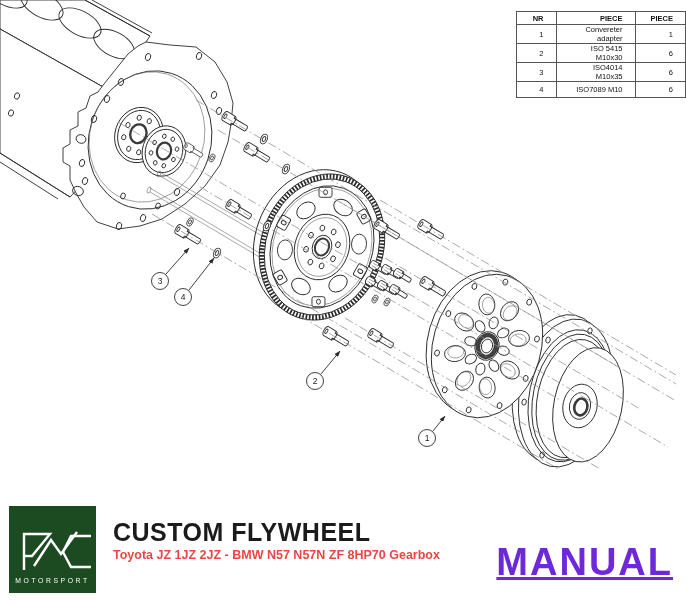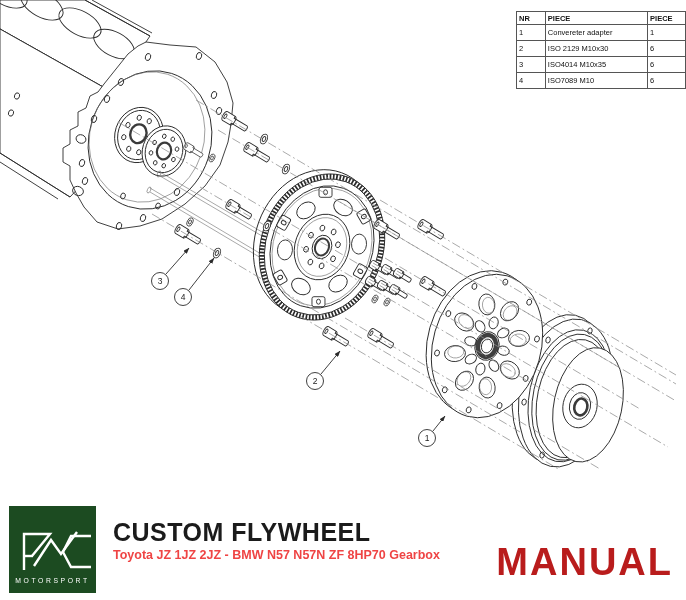--- a/index.html
+++ b/index.html
@@ -9,32 +9,32 @@
   
   .ln  {stroke:#2b2b2b;stroke-width:.9;fill:none;}
   .lnf {stroke:#2b2b2b;stroke-width:.9;fill:#fff;}
   .lt  {stroke:#6f6f6f;stroke-width:.6;fill:none;}
   .cl  {stroke:#8d8d8d;stroke-width:.75;fill:none;stroke-dasharray:9 3 1.8 3;}
   .teeth{stroke:#2b2b2b;stroke-width:5;fill:#fff;stroke-dasharray:1.7 1.6;}
   .bore{stroke:#3a3a3a;fill:none;}
   
   .parts{position:absolute;left:516px;top:11px;border-collapse:collapse;
          font-size:7.5px;color:#111;background:#fff;}
-  .parts td{border:1px solid #555;text-align:left;vertical-align:middle;padding:0 2px;}
+  .parts td{border:1px solid #555;text-align:right;vertical-align:middle;padding:0 12px;}
   .parts .hdr td{height:12px;font-weight:bold;}
   .parts .row td{height:15px;}
   .c-nr{width:24px;} .c-part{width:98px;} .c-piece{width:33px;margin-left:31px;}
   
   .logo-box{position:absolute;left:9px;top:506px;width:87px;height:87px;background:#1c4b21;}
   .title{position:absolute;left:113px;top:518px;font-size:25px;font-weight:700;
          color:#1b1b1b;letter-spacing:.5px;white-space:nowrap;text-align:right;}
   .subtitle{position:absolute;left:113px;top:548px;font-size:12.5px;font-weight:700;
             color:#ef4444;white-space:nowrap;}
   .watermark{position:absolute;right:13px;top:541px;font-size:38px;font-weight:600;
-             color:#b91c1c;letter-spacing:2px;white-space:nowrap;}
+             color:#6d28d9;letter-spacing:2px;white-space:nowrap;text-decoration:underline;}
   .callout-txt{font-size:8.5px;fill:#222;}
 </style>
 </head>
 <body>
 
 <div class="canvas">
 
   
   <svg width="686" height="500" viewBox="0 0 686 500">
     <defs>
@@ -373,21 +373,21 @@
       <td class="c-part">PIECE</td>
       <td class="c-piece">PIECE</td>
     </tr>
     <tr class="row">
       <td>1</td>
       <td>Convereter adapter</td>
       <td>1</td>
     </tr>
     <tr class="row">
       <td>2</td>
-      <td>ISO 2129 M10x30</td>
+      <td>ISO 5415 M10x30</td>
       <td>6</td>
     </tr>
     <tr class="row">
       <td>3</td>
       <td>ISO4014 M10x35</td>
       <td>6</td>
     </tr>
     <tr class="row">
       <td>4</td>
       <td>ISO7089 M10</td>

